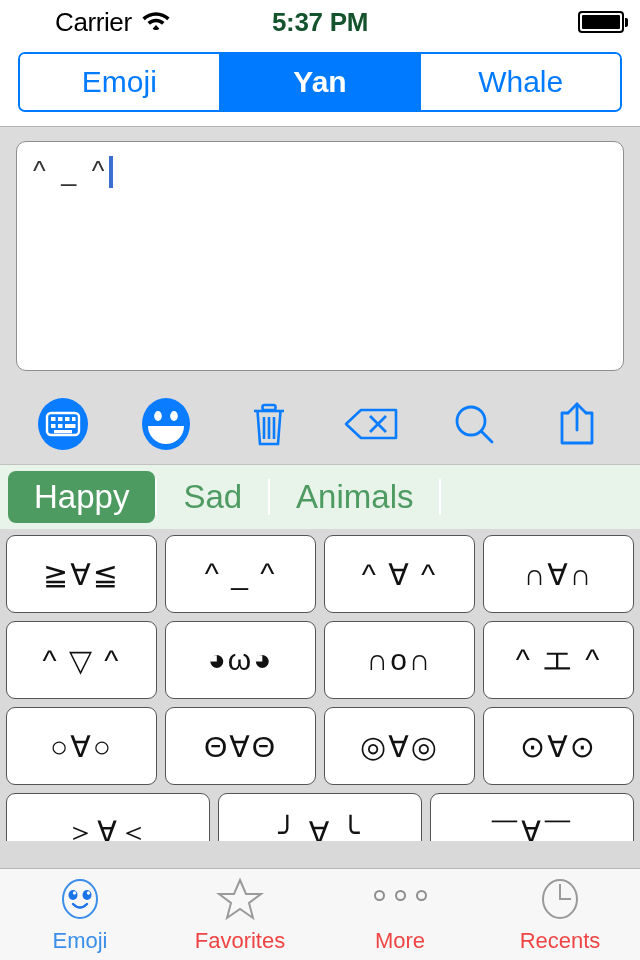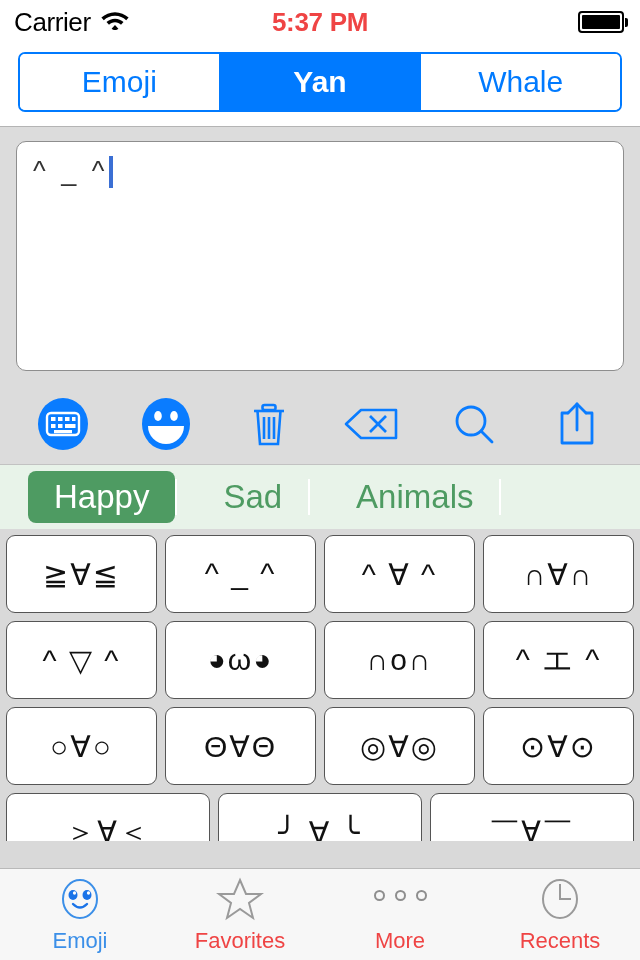--- a/index.html
+++ b/index.html
@@ -11,25 +11,25 @@
     overflow:hidden;
   }
   #app { position:relative; width:640px; height:960px; background:#d9d9d9; }
 
   
   .statusbar {
     height:44px; background:#ffffff; position:relative;
     display:flex; align-items:center;
   }
   .sb-left { position:absolute; left:14px; display:flex; align-items:center; gap:9px; }
-  .sb-carrier { font-size:26px; color:#000; letter-spacing:-0.4px; }
+  .sb-carrier { font-size:26px; color:#000; letter-spacing:-0.4px;margin-left:41px; }
   .wifi-ico { display:block; }
   .sb-time {
     position:absolute; left:0; right:0; text-align:center;
-    font-size:26px; font-weight:bold; color:#ef4444; letter-spacing:-0.3px;
+    font-size:26px; font-weight:bold; color:#14532d; letter-spacing:-0.3px;
   }
   .sb-right { position:absolute; right:12px; display:flex; align-items:center; }
   .batt { width:46px; height:22px; border:2.5px solid #000; border-radius:4px; padding:2px; }
   .batt-fill { width:100%; height:100%; background:#000; border-radius:1px; }
   .batt-cap { width:3px; height:9px; background:#000; border-radius:0 2px 2px 0; margin-left:1.5px; }
 
   
   .seg-wrap { background:#ffffff; padding:8px 18px 14px 18px; }
   .seg {
     display:flex; border:2px solid #007AFF; border-radius:7px;
@@ -74,21 +74,21 @@
 
   
   .catbar {
     height:64px; background:#e8f3e9;
     display:flex; align-items:center; overflow:hidden;
     position:relative;
   }
   .cat {
     height:52px; display:flex; align-items:center; justify-content:center;
     font-size:33px; color:#4e9b62; padding:0 26px;
-    white-space:nowrap; cursor:pointer; position:relative; user-select:none;margin-left:20px;
+    white-space:nowrap; cursor:pointer; position:relative; user-select:none;
   }
   .cat.active { background:#4e9b62; color:#ffffff; border-radius:8px; }
   .cat-div { width:2px; height:36px; background:#ffffff; flex:0 0 auto; }
   .cat-spacer { width:8px; flex:0 0 auto; }
 
   
   .grid-region {
     background:#d9d9d9; padding:6px 6px 0 6px;
     height:312px; overflow:hidden;
   }

